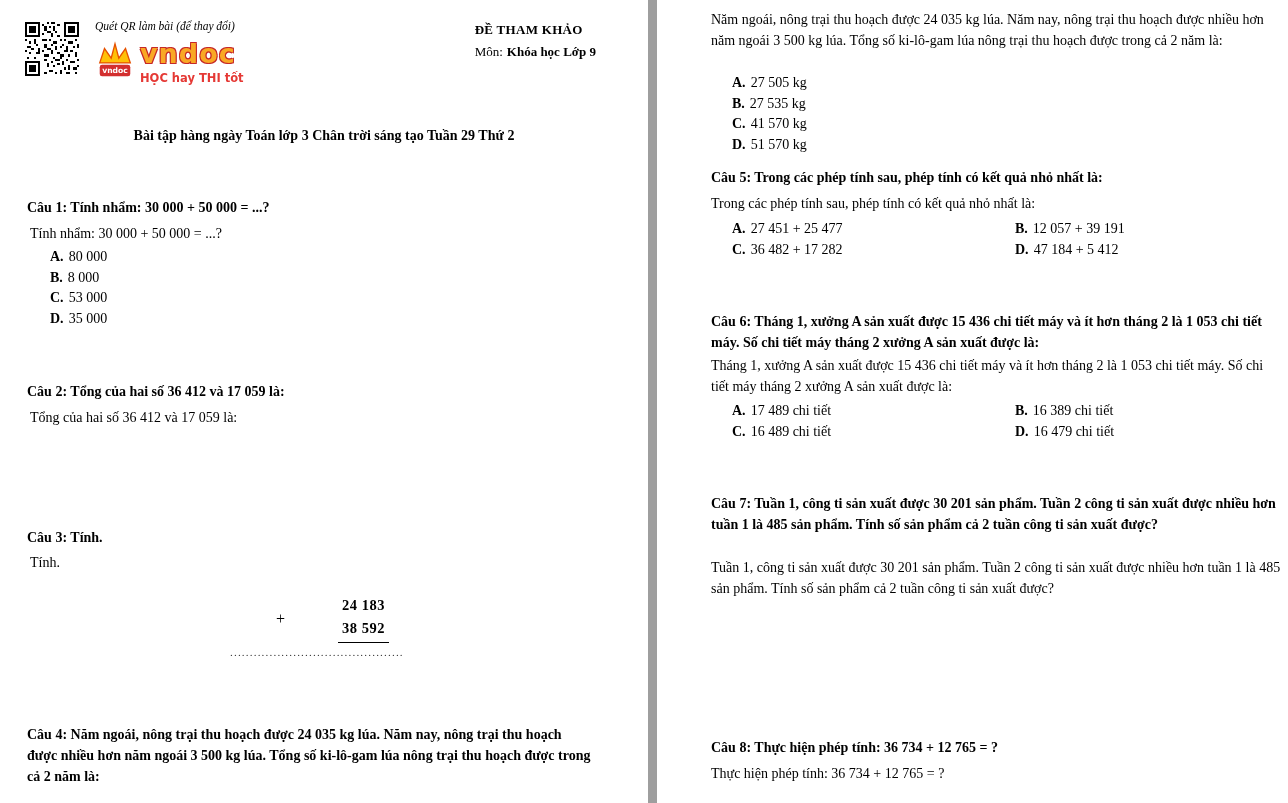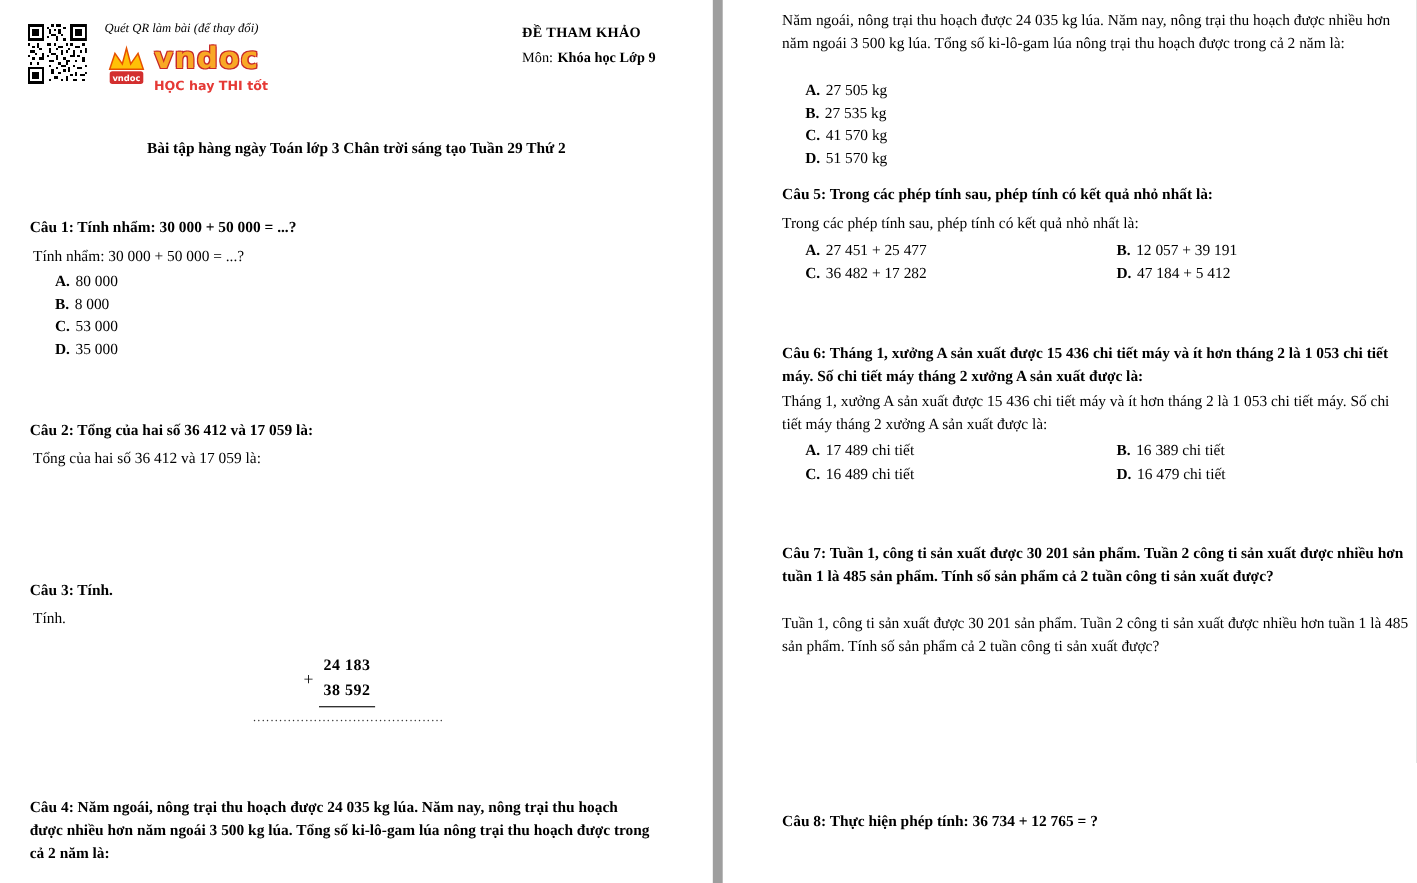--- a/index.html
+++ b/index.html
@@ -75,21 +75,21 @@
   #q7b { left:54px; top:557px; width:572px; }
   #q7o { left:75px; top:603px; }
   #q8h { left:54px; top:737px; }
   #q8b { left:54px; top:763px; }
 
   
   .add-block { display:flex; align-items:center; }
   .plus { font-size:16px; margin-right:5px; }
   .addends {
     text-align:right; font-weight:bold; font-size:14.5px; line-height:23px;
-    letter-spacing:.5px; border-bottom:1.6px solid #000; padding:0 4px 2px 4px;
+    letter-spacing:.5px; border-bottom:1.6px solid #000; padding:0 4px 2px 4px;margin-left:48px;
   }
 </style>
 </head>
 <body>
 
 <div class="canvas">
 
   <div class="page page-left">
 
     <svg class="abs hdr-qr" viewBox="0 0 25 25" shape-rendering="crispEdges" xmlns="http://www.w3.org/2000/svg">
@@ -186,14 +186,15 @@
       <div class="opt"><span class="opt-label">A.</span><span class="opt-text">17 489 chi tiết</span></div>
       <div class="opt"><span class="opt-label">B.</span><span class="opt-text">16 389 chi tiết</span></div>
       <div class="opt"><span class="opt-label">C.</span><span class="opt-text">16 489 chi tiết</span></div>
       <div class="opt"><span class="opt-label">D.</span><span class="opt-text">16 479 chi tiết</span></div>
     </div>
 
     <div class="abs q-heading" id="q7h">Câu 7: Tuần 1, công ti sản xuất được 30 201 sản phẩm. Tuần 2 công ti sản xuất được nhiều hơn tuần 1 là 485 sản phẩm. Tính số sản phẩm cả 2 tuần công ti sản xuất được?</div>
     <div class="abs q-body" id="q7b">Tuần 1, công ti sản xuất được 30 201 sản phẩm. Tuần 2 công ti sản xuất được nhiều hơn tuần 1 là 485 sản phẩm. Tính số sản phẩm cả 2 tuần công ti sản xuất được?</div>
 
     <div class="abs q-heading" id="q8h">Câu 8: Thực hiện phép tính: 36 734 + 12 765 = ?</div>
+    <div class="abs q-body" id="q8b">Thực hiện phép tính: 36 734 + 12 765 = ?</div>
   </div>
 </div>
 
 </body></html>

